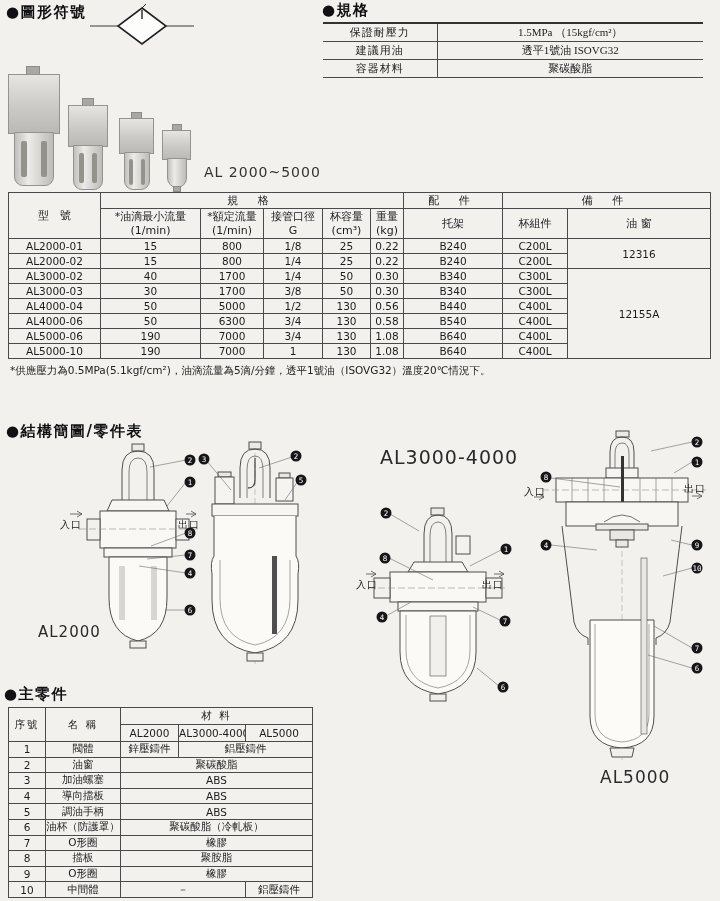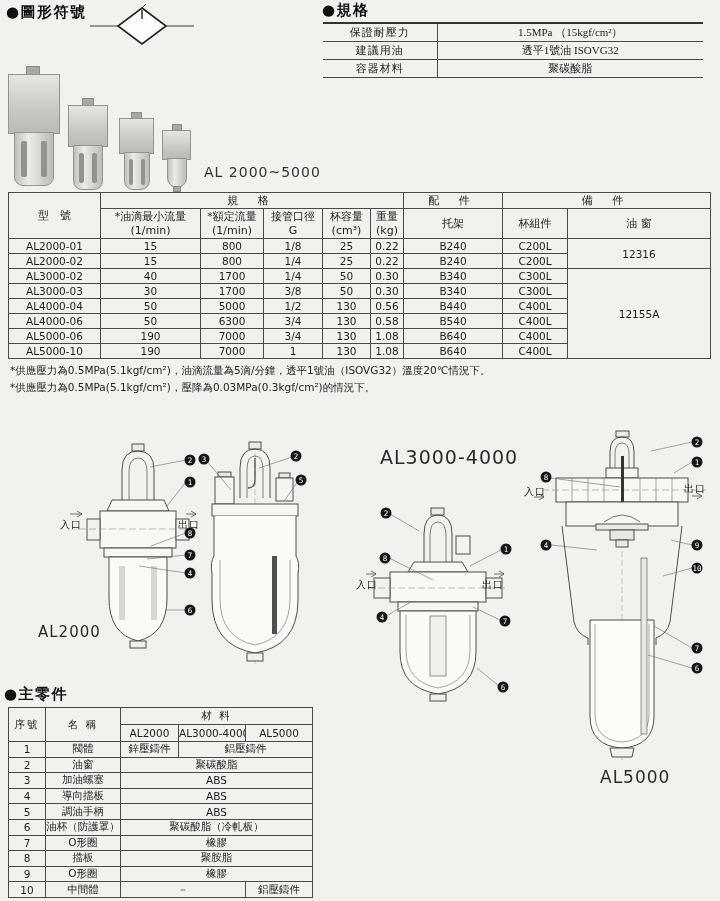--- a/index.html
+++ b/index.html
@@ -42,20 +42,21 @@
   .mlabel{position:absolute;color:#2a2a2a;letter-spacing:1px;}
   svg{position:absolute;}
 </style>
 </head>
 <body>
 
 <div class="page">
 
   <div class="heading" style="left:6px;top:3px;">●圖形符號</div>
   <div class="heading" style="left:322px;top:1px;">●規格</div>
+  <div class="heading" style="left:6px;top:422px;">●結構簡圖/零件表</div>
   <div class="heading" style="left:4px;top:685px;">●主零件</div>
 
   <svg style="left:88px;top:4px;width:108px;height:44px;" viewBox="0 0 108 44">
     <line x1="2" y1="22" x2="106" y2="22" stroke="#3d3d3d" stroke-width="1.2"></line>
     <polygon points="54,4 78,22 54,40 30,22" fill="#fdfdfb" stroke="#222" stroke-width="1.6"></polygon>
     <line x1="54" y1="6" x2="54" y2="15" stroke="#222" stroke-width="1.4"></line>
     <line x1="54" y1="4" x2="58" y2="0" stroke="#222" stroke-width="1"></line>
   </svg>
 
   <div>
@@ -235,21 +236,20 @@
       <td>130</td>
       <td>1.08</td>
       <td>B640</td>
       <td>C400L</td>
     </tr>
   </tbody>
     </table>
 
   <div class="notes">
     <div>*供應壓力為0.5MPa(5.1kgf/cm²)，油滴流量為5滴/分鐘，透平1號油（ISOVG32）溫度20℃情況下。</div>
-    <div>*供應壓力為0.5MPa(5.1kgf/cm²)，壓降為0.03MPa(0.3kgf/cm²)的情況下。</div>
   </div>
 
   <svg style="left:0;top:428px;width:720px;height:375px;" viewBox="0 428 720 375" stroke="#4f4f4f" stroke-width="1" fill="none">
 
     <g>
       <rect x="132" y="444" width="12" height="7" fill="#ebeae7"></rect>
       <path d="M122,500 V470 Q122,451 138,451 Q154,451 154,470 V500"></path>
       <path d="M129,500 V472 Q129,458 138,458 Q147,458 147,472 V500" stroke-width="0.7"></path>
       <path d="M112,500 H164 L169,511 H107 Z" fill="#f7f6f3"></path>
       <rect x="100" y="511" width="76" height="37" fill="#f9f8f5"></rect>

